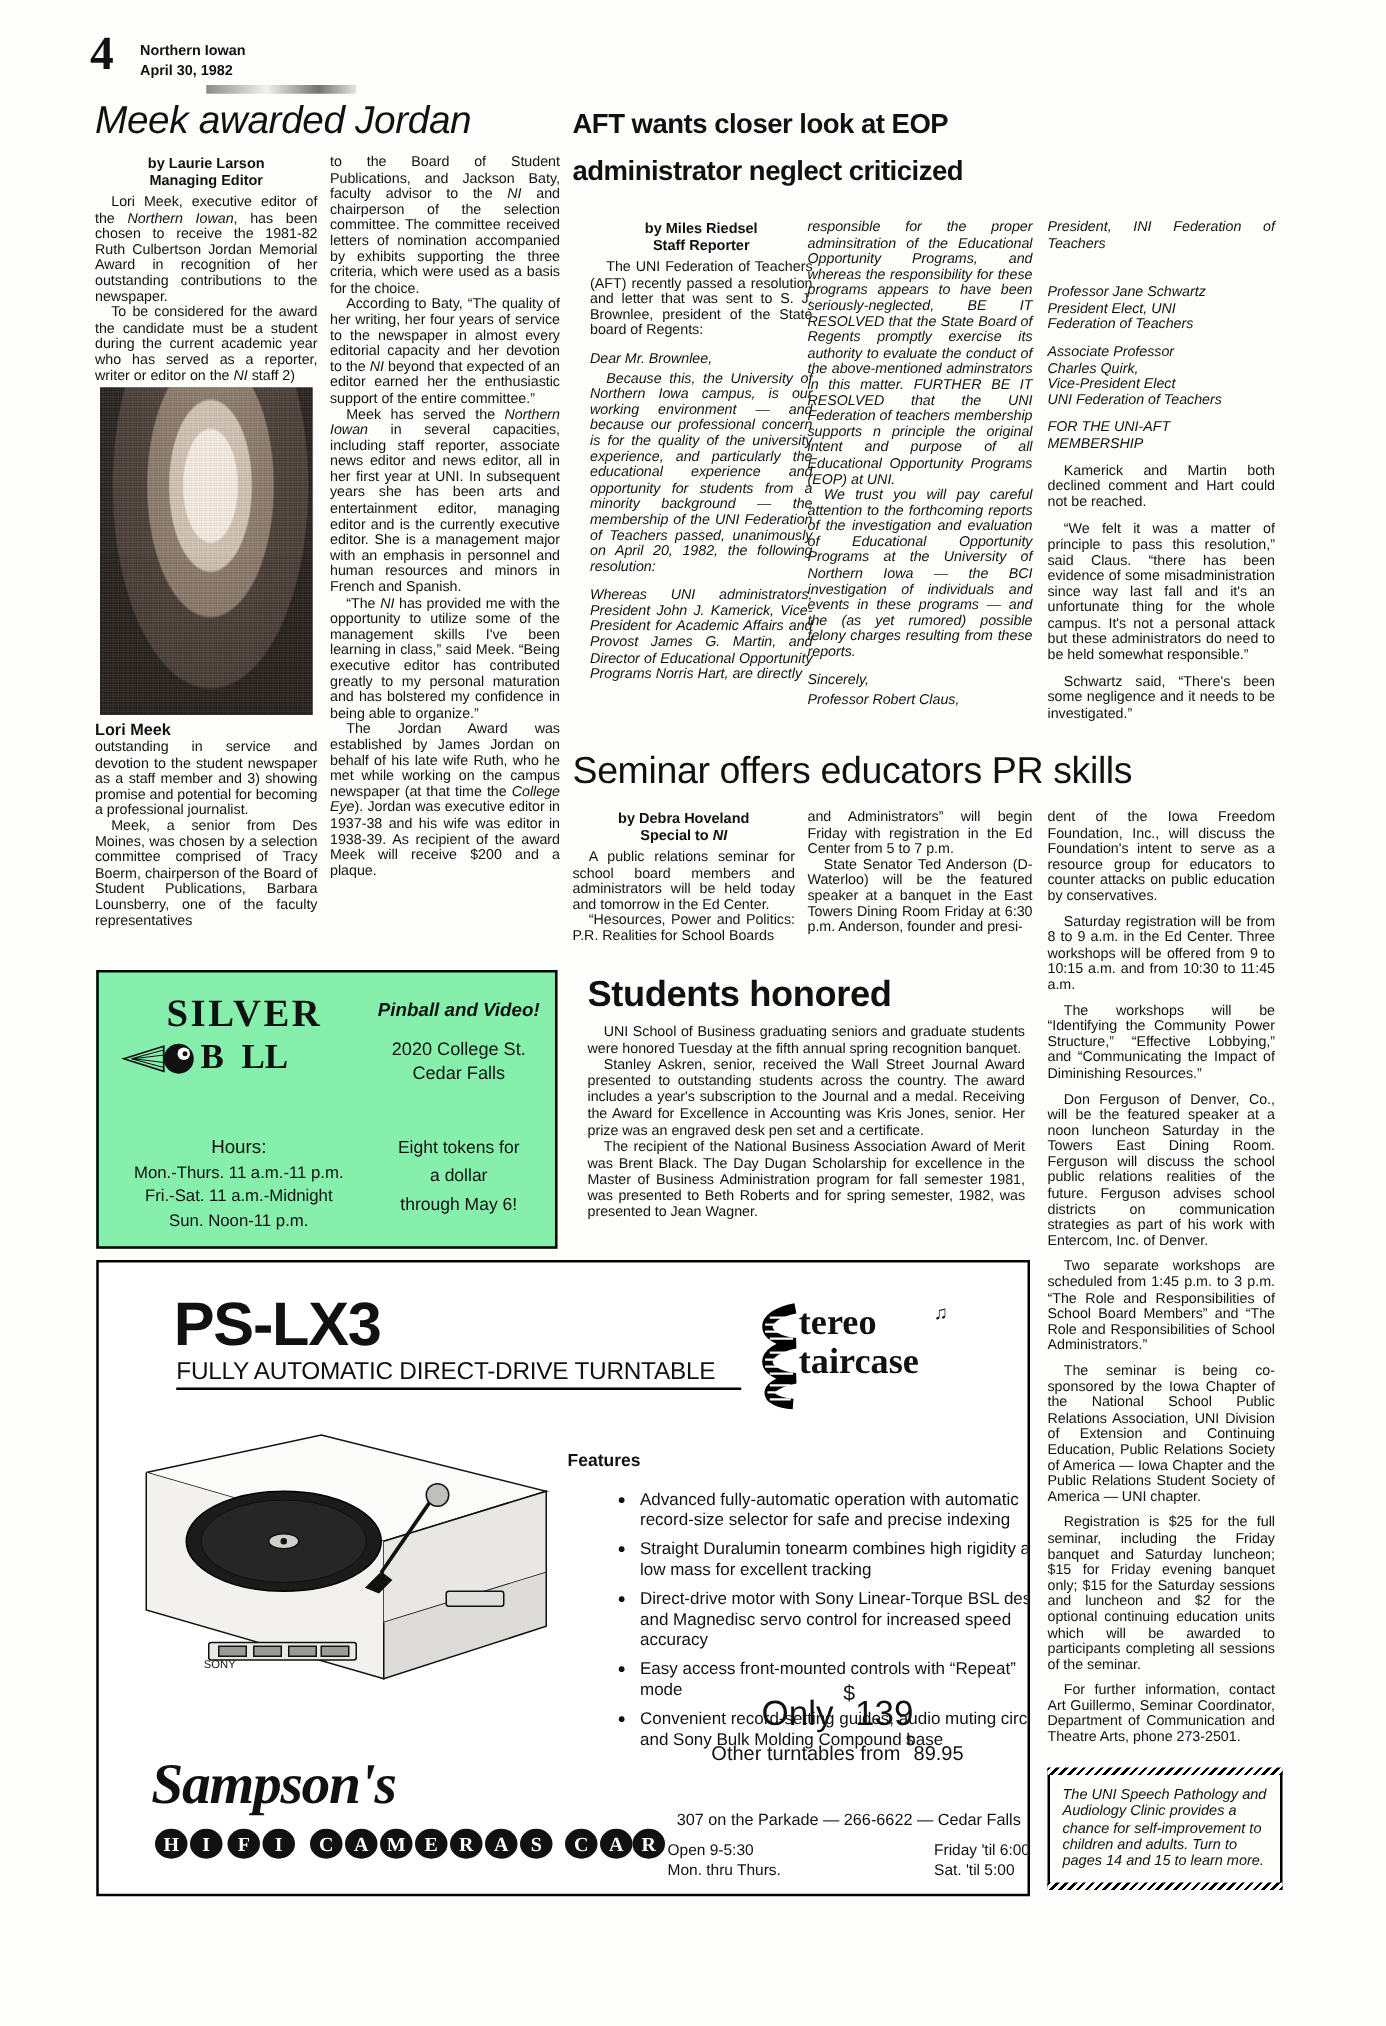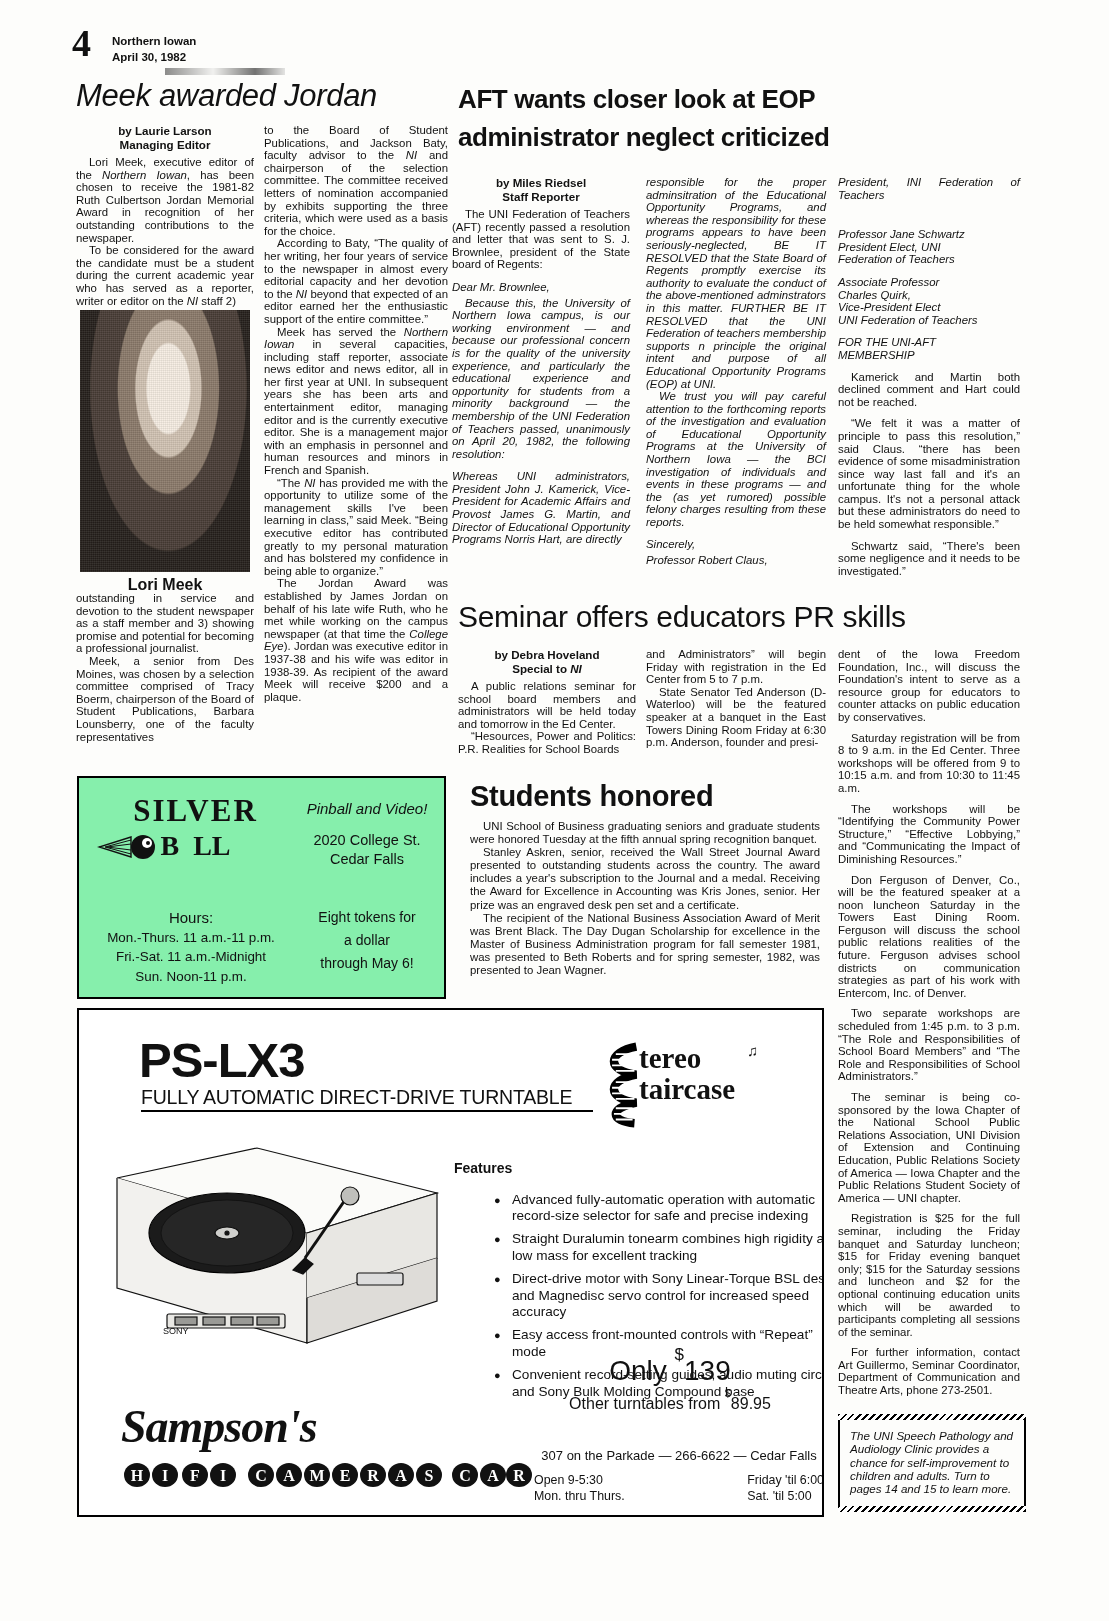--- a/index.html
+++ b/index.html
@@ -32,24 +32,24 @@
   #meek-col1{position:absolute;left:76px;top:124px;width:178px;}
   #meek-col2{position:absolute;left:264px;top:124px;width:184px;}
   #meek-photo{position:absolute;left:80px;top:310px;width:170px;height:262px;
       background:
         radial-gradient(ellipse at 52% 30%, #efe7dd 0 17%, #cdbfb0 18% 26%, #8a7a6b 27% 40%, #4b4039 41% 62%, #2a2420 63% 100%),
         linear-gradient(160deg,#3a332d,#6b6055 40%,#2b2622);
       filter:contrast(1.05);}
   #meek-photo .grain{position:absolute;inset:0;background-image:
       repeating-linear-gradient(0deg,rgba(255,255,255,.05) 0 1px,rgba(0,0,0,.05) 1px 2px),
       repeating-linear-gradient(90deg,rgba(255,255,255,.04) 0 1px,rgba(0,0,0,.04) 1px 2px);}
-  #meek-caption{position:absolute;left:76px;top:576px;width:178px;text-align:center;font-weight:bold;font-size:16px;}
+  #meek-caption{position:absolute;left:76px;top:576px;width:178px;font-weight:bold;font-size:13px;}
   #meek-col1b{position:absolute;left:76px;top:592px;width:178px;}
-  #aft-headline{position:absolute;left:458px;top:80px;width:568px;font-size:26px;font-weight:bold;line-height:38px;letter-spacing:-.4px;}
-  #aft-c1{position:absolute;left:452px;top:176px;width:178px;}
+  #aft-headline{position:absolute;left:458px;top:80px;width:568px;font-size:22px;font-weight:bold;line-height:38px;letter-spacing:-.4px;}
+  #aft-c1{position:absolute;left:472px;top:176px;width:178px;}
   #aft-c2{position:absolute;left:646px;top:176px;width:180px;}
   #aft-c3{position:absolute;left:838px;top:176px;width:182px;}
 
   
   #seminar-headline{position:absolute;left:458px;top:600px;width:568px;font-size:30px;line-height:34px;letter-spacing:-.3px;}
   #sem-c1{position:absolute;left:458px;top:648px;width:178px;}
   #sem-c2{position:absolute;left:646px;top:648px;width:180px;}
   #sem-c3{position:absolute;left:838px;top:648px;width:182px;}
 
   
@@ -57,21 +57,21 @@
   #students-body{position:absolute;left:470px;top:820px;width:350px;font-size:11.4px;line-height:13.1px;text-align:justify;}
   #students-body p{margin:0;text-indent:13px;}
 
   
   #silverball{position:absolute;left:77px;top:776px;width:365px;height:219px;border:2px solid #000;background:#86efac;}
   #sb-logo{position:absolute;left:24px;top:18px;width:185px;text-align:center;}
   #sb-silver{font-family:"Liberation Serif",serif;font-weight:bold;font-size:31px;letter-spacing:2px;line-height:30px;}
   #sb-ball{position:relative;font-family:"Liberation Serif",serif;font-weight:bold;font-size:28px;letter-spacing:0px;line-height:40px;}
   #sb-ballimg{position:absolute;left:18px;top:52px;width:64px;height:34px;}
   #sb-right{position:absolute;left:218px;top:22px;width:140px;text-align:center;}
-  #sb-pinball{font-style:italic;font-size:15px;font-weight:normal;}
+  #sb-pinball{font-style:italic;font-size:15px;font-weight:bold;}
   #sb-addr{margin-top:14px;font-size:14.5px;line-height:19px;}
   #sb-hours{position:absolute;left:14px;top:130px;width:196px;text-align:center;font-size:13.4px;line-height:19.5px;}
   #sb-hours .h{font-size:15px;}
   #sb-tokens{position:absolute;left:218px;top:128px;width:140px;text-align:center;font-size:14px;line-height:23px;}
 
   
   #sonyad{position:absolute;left:77px;top:1008px;width:743px;height:505px;border:2px solid #000;background:#fff;overflow:hidden;}
   #ps-model{position:absolute;left:60px;top:22px;font-size:49px;font-weight:bold;letter-spacing:-1px;}
   #ps-sub{position:absolute;left:62px;top:76px;font-size:19.5px;letter-spacing:-.2px;}
   #ps-subrule{position:absolute;left:62px;top:100px;width:452px;height:2px;background:#000;}

